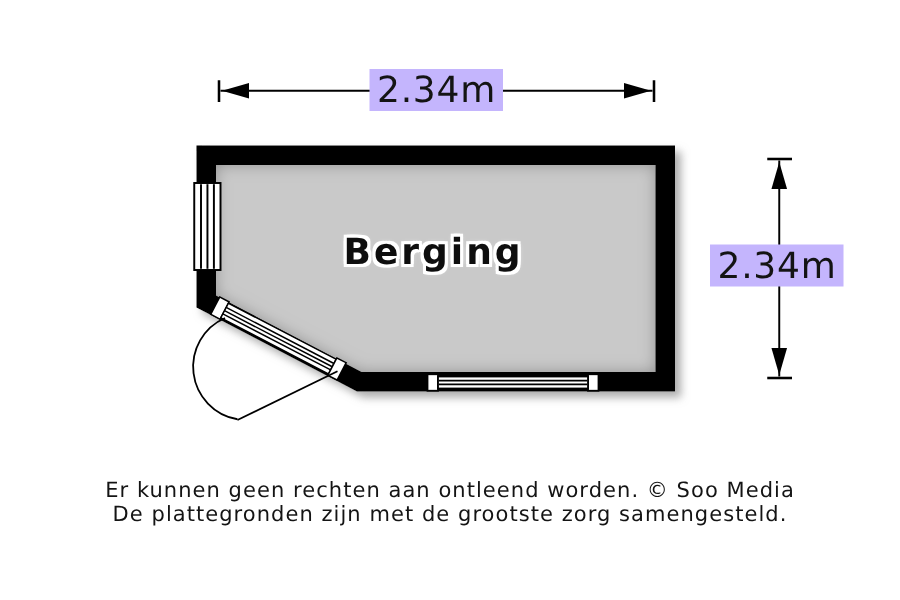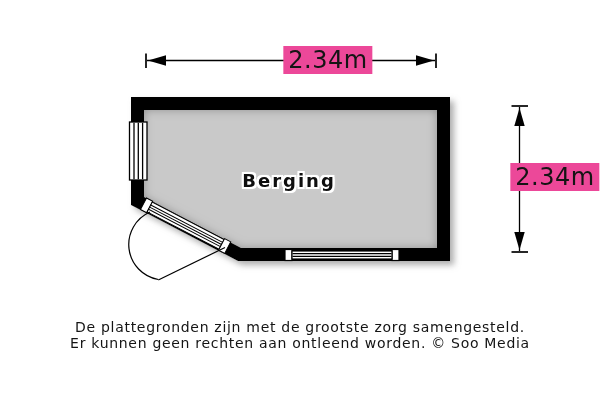--- a/index.html
+++ b/index.html
@@ -10,45 +10,44 @@
     background: #ffffff;
     overflow: hidden;
     font-family: "DejaVu Sans", "Liberation Sans", sans-serif;
     color: #111111;
   }
   .stage svg { position: absolute; left: 0; top: 0; }
 
   .dim-label {
     position: absolute;
     transform: translate(-50%, -50%);
-    background: #ec4899;
+    background: #c4b5fd;
     padding: 0 5px;
     font-size: 24px;
     letter-spacing: 0.5px;
     white-space: nowrap;
     color: #141414;
-    margin-left: 37px;
   }
   .dim-label.top   { left: 291px; top: 60px; }
   .dim-label.right { left: 518px; top: 177px; }
 
   .room-label {
     position: absolute;
     transform: translate(-50%, -50%);
     white-space: nowrap;
     font-weight: bold;
     color: #0e0e0e;
     text-shadow:
       -2px -2px 0 #fff,  2px -2px 0 #fff,
       -2px  2px 0 #fff,  2px  2px 0 #fff,
       -2px  0   0 #fff,  2px  0   0 #fff,
        0   -2px 0 #fff,  0    2px 0 #fff,
        0    0   4px #fff;
   }
-  .room-label.name { left: 289px; top: 180px; font-size: 18px; letter-spacing: 2px; }
+  .room-label.name { left: 289px; top: 168px; font-size: 24px; letter-spacing: 2px; }
   .room-label.area { left: 289px; top: 186px; font-size: 18px; letter-spacing: 1.5px; }
 
   .footer {
     position: absolute;
     left: 0; top: 320px;
     width: 600px;
     text-align: center;
     font-size: 14px;
     line-height: 15.5px;
     letter-spacing: 0.7px;
@@ -127,17 +126,17 @@
       <polygon points="519.5,250 514.3,232 524.7,232" fill="#000" stroke="none"></polygon>
     </g>
   </svg>
 
   <div class="dim-label top">2.34m</div>
   <div class="dim-label right">2.34m</div>
 
   <div class="room-label name">Berging</div>
 
   <div class="footer">
+    <div>Er kunnen geen rechten aan ontleend worden. © Soo Media</div>
     <div>De plattegronden zijn met de grootste zorg samengesteld.</div>
-    <div>Er kunnen geen rechten aan ontleend worden. © Soo Media</div>
   </div>
 
 </div>
 
 </body></html>

